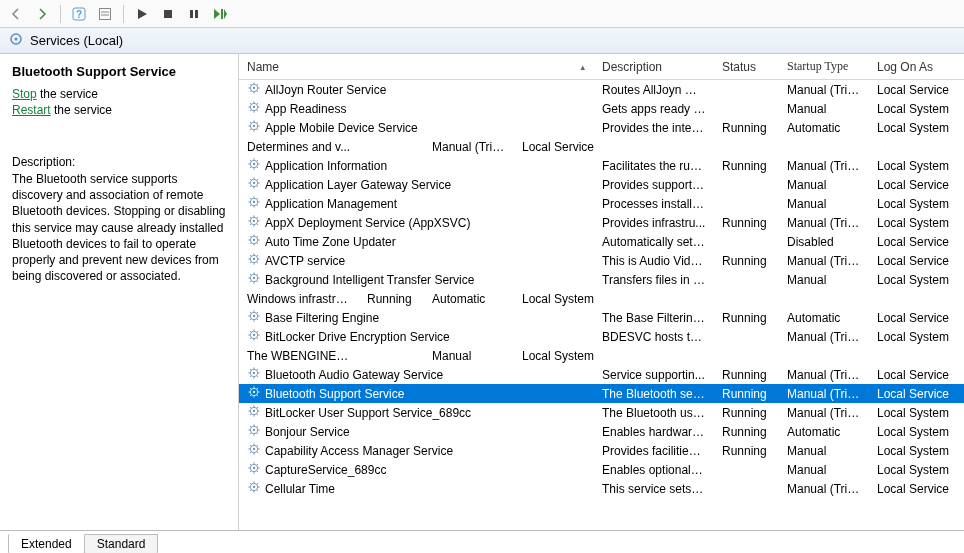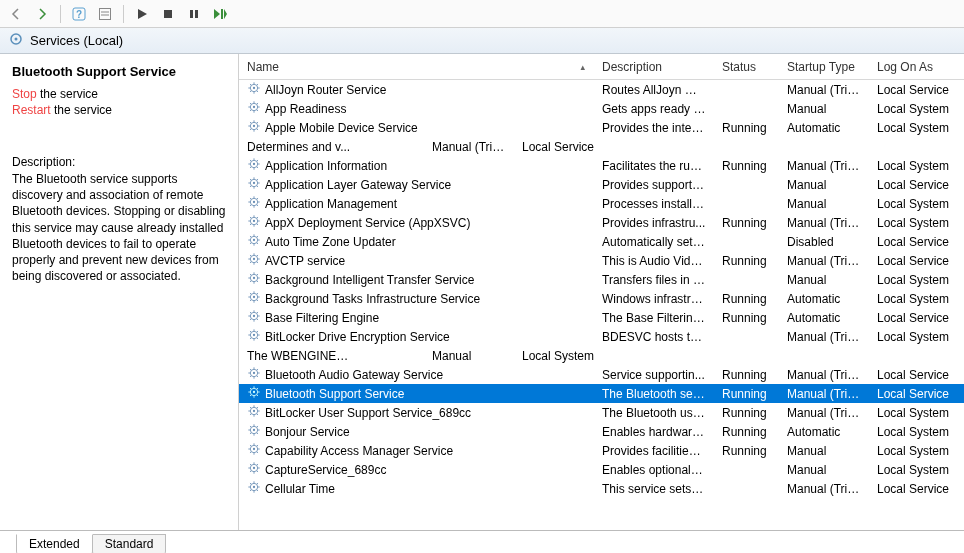--- a/index.html
+++ b/index.html
@@ -4,45 +4,45 @@
 <style>
 * { box-sizing: border-box; margin: 0; padding: 0; }
 body { font-family: "Segoe UI", Tahoma, sans-serif; font-size: 12px; color: #000; background: #fff; width: 964px; height: 553px; overflow: hidden; display: flex; flex-direction: column; }
 .toolbar { height: 28px; border-bottom: 1px solid #d0d0d0; display: flex; align-items: center; padding: 0 6px; gap: 6px; background: #fafafa; }
 .tb-sep { width: 1px; height: 18px; background: #ccc; margin: 0 2px; }
 .tb-btn { width: 20px; height: 20px; display: flex; align-items: center; justify-content: center; border-radius: 2px; }
 .header-bar { height: 26px; background: linear-gradient(#f2f6fa,#e6eef6); border-bottom: 1px solid #c0c8d0; display: flex; align-items: center; padding: 0 8px; gap: 6px; font-size: 13px; }
 .main { flex: 1; display: flex; min-height: 0; }
 .left { width: 247px; border-right: 1px solid #d0d0d0; padding: 10px 12px; overflow: hidden; }
 .left h3 { font-size: 13px; font-weight: bold; margin-bottom: 8px; }
-.link { color: #ef4444; cursor: pointer; }
+.link { color: #15803d; text-decoration: underline; cursor: pointer; }
 .link-line { margin: 2px 0; }
 .desc-label { margin-top: 38px; }
 .desc-text { margin-top: 2px; line-height: 1.35; }
 .right { flex: 1; display: flex; flex-direction: column; min-height: 0; }
 .cols { display: flex; border-bottom: 1px solid #d8d8d8; height: 26px; align-items: center; position: relative; }
 .col { padding: 18px 8px; font-size: 12px; color: #333; display: flex; align-items: center; gap: 16px; height: 100%; border-right: 1px solid transparent; }
 .col.name { width: 355px; }
 .col.desc { width: 120px; }
 .col.stat { width: 65px; }
-.col.stype { width: 90px; }
+.col.stype { width: 90px; font-family: Liberation Serif, serif; }
 .col.logon { width: 95px; }
 .sort { font-size: 9px; color: #666; margin-left: auto; }
 .rows { flex: 1; overflow-y: auto; overflow-x: hidden; }
 .row { display: flex; height: 19px; align-items: center; white-space: nowrap; }
 .row.selected { background: #0078d7; color: #fff; }
 .row.selected .gear { filter: brightness(200%); }
 .cell { padding: 0 8px; overflow: hidden; text-overflow: ellipsis; }
 .cell.name { width: 355px; display: flex; align-items: center; gap: 4px; }
 .cell.desc { width: 120px; }
 .cell.stat { width: 65px; }
 .cell.stype { width: 90px; }
 .cell.logon { width: 95px; }
 .gear { width: 14px; height: 14px; flex-shrink: 0; }
-.tabs { height: 23px; border-top: 1px solid #bbb; display: flex; align-items: flex-end; padding-left: 16px; background: #fff; }
+.tabs { height: 23px; border-top: 1px solid #bbb; display: flex; align-items: flex-end; padding-left: 8px; background: #fff; }
 .tab { padding: 2px 12px 3px; border: 1px solid #bbb; border-bottom: none; border-radius: 0 0 3px 3px; margin-right: -1px; background: #fff; font-size: 12px; position: relative; top: 1px; cursor: pointer; }
 .tab.active { background: #fff; border-top: 1px solid #fff; z-index: 1; }
 .tab.inactive { background: #f4f4f4; }
 </style>
 </head>
 <body>
 
 <div class="toolbar">
   <div class="tb-btn">
       <svg width="14" height="14" viewBox="0 0 14 14">
@@ -358,37 +358,20 @@
                 </g>
               </svg></span>
             <span>Background Intelligent Transfer Service</span>
           </div>
           <div class="cell desc">Transfers files in th...</div>
           <div class="cell stat"></div>
           <div class="cell stype">Manual</div>
           <div class="cell logon">Local System</div>
         </div>
         <div class="row">
-          <div class="cell name">
-            <span><svg class="gear" viewBox="0 0 16 16">
-                <circle cx="8" cy="8" r="4.2" fill="none" stroke="#6a8fb5" stroke-width="1"></circle>
-                <circle cx="8" cy="8" r="1.3" fill="#6a8fb5"></circle>
-                <g stroke="#6a8fb5" stroke-width="1">
-                  <line x1="8" y1="1.5" x2="8" y2="3.5"></line>
-                  <line x1="8" y1="12.5" x2="8" y2="14.5"></line>
-                  <line x1="1.5" y1="8" x2="3.5" y2="8"></line>
-                  <line x1="12.5" y1="8" x2="14.5" y2="8"></line>
-                  <line x1="3.4" y1="3.4" x2="4.8" y2="4.8"></line>
-                  <line x1="11.2" y1="11.2" x2="12.6" y2="12.6"></line>
-                  <line x1="12.6" y1="3.4" x2="11.2" y2="4.8"></line>
-                  <line x1="4.8" y1="11.2" x2="3.4" y2="12.6"></line>
-                </g>
-              </svg></span>
-            <span>Background Tasks Infrastructure Service</span>
-          </div>
           <div class="cell desc">Windows infrastru...</div>
           <div class="cell stat">Running</div>
           <div class="cell stype">Automatic</div>
           <div class="cell logon">Local System</div>
         </div>
         <div class="row">
           <div class="cell name">
             <span><svg class="gear" viewBox="0 0 16 16">
                 <circle cx="8" cy="8" r="4.2" fill="none" stroke="#6a8fb5" stroke-width="1"></circle>
                 <circle cx="8" cy="8" r="1.3" fill="#6a8fb5"></circle>

